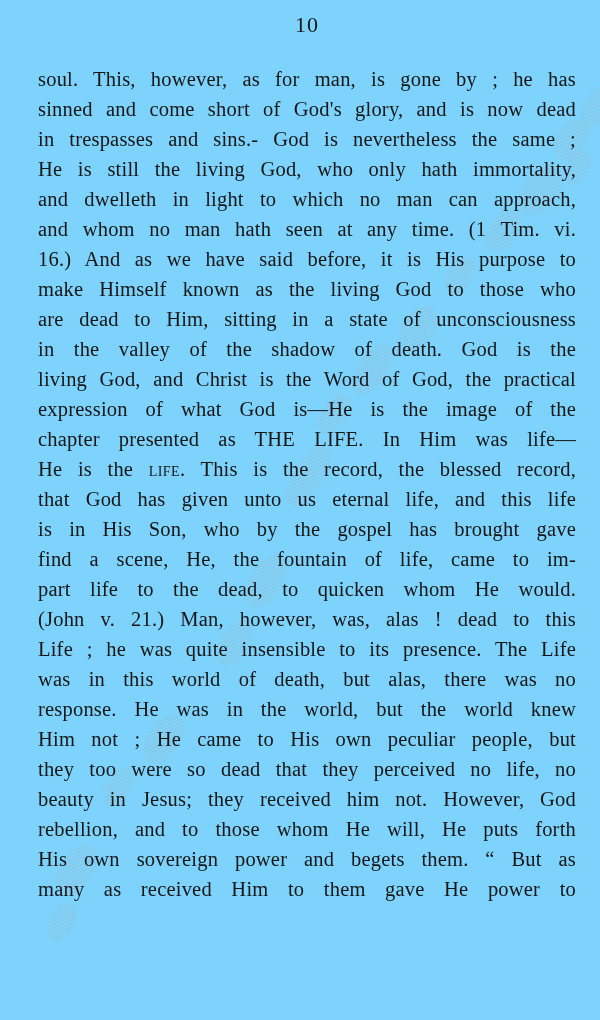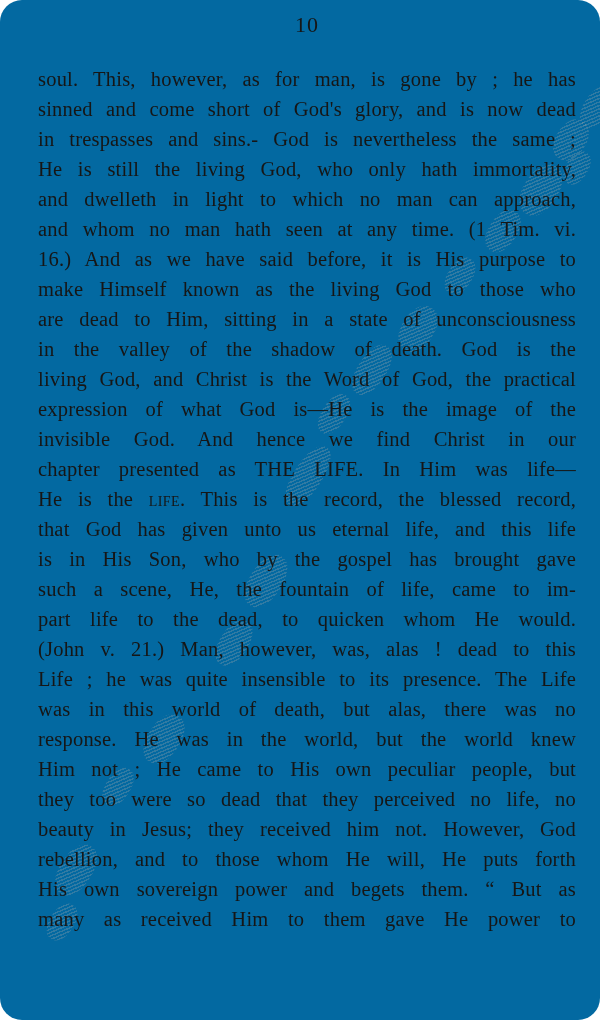--- a/index.html
+++ b/index.html
@@ -7,24 +7,23 @@
     padding: 0;
     width: 600px;
     height: 1020px;
     background: #ffffff;
     overflow: hidden;
   }
   .page {
     position: relative;
     width: 600px;
     height: 1020px;
-    background: #0369a1;
+    background: #7dd3fc;
     font-family: "Liberation Serif", "DejaVu Serif", serif;
     color: #161616;
-    border-radius: 22px;
   }
   .page-number {
     position: absolute;
     top: 12px;
     left: 38px;
     width: 538px;
     text-align: center;
     font-size: 22px;
     letter-spacing: 1px;
     color: #161616;
@@ -98,26 +97,25 @@
       <div class="line">in trespasses and sins.-  God is nevertheless the same ;</div>
       <div class="line">He is still the living God, who only hath immortality,</div>
       <div class="line">and dwelleth in light to which no man can approach,</div>
       <div class="line">and whom no man hath seen at any time. (1 Tim. vi.</div>
       <div class="line">16.)  And as we have said before, it is His purpose to</div>
       <div class="line">make Himself known as the living God to those who</div>
       <div class="line">are dead to Him, sitting in a state of unconsciousness</div>
       <div class="line">in the valley of the shadow of death.  God is the</div>
       <div class="line">living God, and Christ is the Word of God, the practical</div>
       <div class="line">expression of what God is—He is the image of the</div>
-      <div class="line">invisible God.  And hence we find Christ in our</div>
       <div class="line">chapter presented as THE LIFE.  In Him was life—</div>
       <div class="line"><span>He is the </span><span class="smallcaps">life</span><span>.  This is the record, the blessed record,</span></div>
       <div class="line">that God has given unto us eternal life, and this life</div>
       <div class="line">is in His Son, who by the gospel has brought gave</div>
-      <div class="line">such a scene, He, the fountain of life, came to im-</div>
+      <div class="line">find a scene, He, the fountain of life, came to im-</div>
       <div class="line">part life to the dead, to quicken whom He would.</div>
       <div class="line">(John v. 21.)  Man, however, was, alas ! dead to this</div>
       <div class="line">Life ; he was quite insensible to its presence.  The Life</div>
       <div class="line">was in this world of death, but alas, there was no</div>
       <div class="line">response.  He was in the world, but the world knew</div>
       <div class="line">Him not ; He came to His own peculiar people, but</div>
       <div class="line">they too were so dead that they perceived no life, no</div>
       <div class="line">beauty in Jesus; they received him not.  However, God</div>
       <div class="line">rebellion, and to those whom He will, He puts forth</div>
       <div class="line">His own sovereign power and begets them.  “ But as</div>

